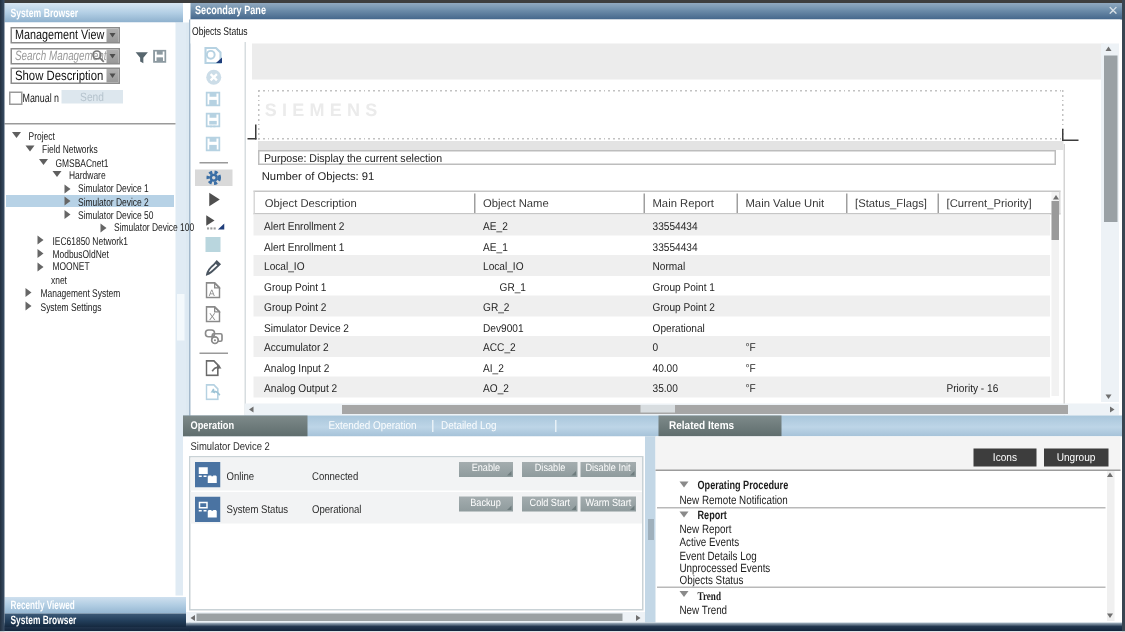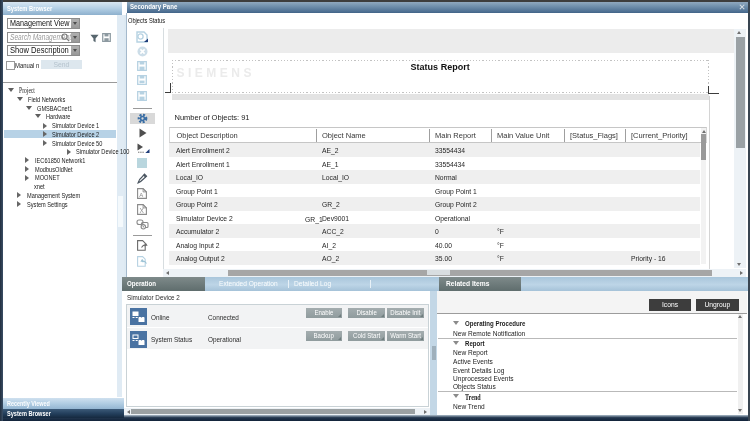--- a/index.html
+++ b/index.html
@@ -109,21 +109,21 @@
   <svg class="abs" style="left:102px;top:33px;" width="9" height="9" viewBox="0 0 10 10">
       <path d="M0.8 0.8 H9.2 V9.2 H0.8 Z" fill="none" stroke="#8d9aa1" stroke-width="1.4"></path>
       <rect x="2.8" y="0.8" width="4.4" height="3" fill="#8d9aa1"></rect>
       <rect x="2.6" y="5.8" width="4.8" height="3.4" fill="#8d9aa1"></rect>
     </svg>
   <div class="abs" style="left:6px;top:61px;width:6.5px;height:6.5px;border:1px solid #9a9a9a;background:#fff;"></div>
   <div class="abs" style="left:15px;top:60.5px;font-size:8px;color:#1a1a1a;"><span class="cx" style="transform:scaleX(.74);">Manual n</span></div>
   <div class="abs" id="sendBtn"><span class="cx" style="transform:scaleX(.85);transform-origin:50% 50%;">Send</span></div>
   <div class="abs" id="treeSep"></div>
   <div class="abs" id="treeSel"></div>
-  <div class="abs trow" style="left:18.5px;top:86.2px;font-family:Liberation Serif, serif;"><i class="arrD" style="left:-10.5px;"></i><span class="cx">Project</span></div>
+  <div class="abs trow" style="left:18.5px;top:86.2px;"><i class="arrD" style="left:-10.5px;"></i><span class="cx">Project</span></div>
   <div class="abs trow" style="left:27.5px;top:94.9px;"><i class="arrD" style="left:-10.5px;"></i><span class="cx">Field Networks</span></div>
   <div class="abs trow" style="left:36.5px;top:103.6px;"><i class="arrD" style="left:-10.5px;"></i><span class="cx">GMSBACnet1</span></div>
   <div class="abs trow" style="left:45.5px;top:112.3px;"><i class="arrD" style="left:-10.5px;"></i><span class="cx">Hardware</span></div>
   <div class="abs trow" style="left:52px;top:121.1px;"><i class="arrR" style="left:-9.5px;"></i><span class="cx">Simulator Device 1</span></div>
   <div class="abs trow" style="left:52px;top:129.8px;"><i class="arrR" style="left:-9.5px;"></i><span class="cx">Simulator Device 2</span></div>
   <div class="abs trow" style="left:52px;top:138.5px;"><i class="arrR" style="left:-9.5px;"></i><span class="cx">Simulator Device 50</span></div>
   <div class="abs trow" style="left:52px;top:147.2px;margin-left:24px;"><i class="arrR" style="left:-9.5px;"></i><span class="cx">Simulator Device 100</span></div>
   <div class="abs trow" style="left:34.5px;top:155.9px;"><i class="arrR" style="left:-9.5px;"></i><span class="cx">IEC61850 Network1</span></div>
   <div class="abs trow" style="left:34.5px;top:164.7px;"><i class="arrR" style="left:-9.5px;"></i><span class="cx">ModbusOldNet</span></div>
   <div class="abs trow" style="left:34.5px;top:173.4px;"><i class="arrR" style="left:-9.5px;"></i><span class="cx">MOONET</span></div>
@@ -211,22 +211,22 @@
     <path d="M9.5 7.5 c-1.5 -2.5 -3 -3 -5 -2.5 l1 -1.7 m-1 1.7 l1.9 0.9" fill="none" stroke="#9ec4d6" stroke-width="1.1"></path>
   </svg>
   <div class="abs" id="grayStrip"></div>
   <div class="abs" id="pageLeft"></div>
   <div class="abs" id="pageRight"></div>
   <div class="abs dh" style="left:172px;top:60px;width:536px;"></div>
   <div class="abs dh" style="left:172px;top:92.2px;width:536px;"></div>
   <div class="abs dv" style="left:172px;top:60px;height:32.5px;"></div>
   <div class="abs dv" style="left:707.5px;top:60px;height:32.5px;"></div>
   <div class="abs" id="wm"><span class="cx">SIEMENS</span></div>
-  <div class="abs" id="rptTitle"><span class="cx" style="transform:scaleX(.95);transform-origin:50% 50%;">Status Report</span></div>
   <div class="abs" id="grayBand"></div>
+  <div class="abs" id="purpose"><span class="cx" style="transform:scaleX(.94);">Purpose: Display the current selection</span></div>
   <div class="abs" id="numObj"><span class="cx" style="transform:scaleX(1);">Number of Objects: 91</span></div>
 
   <div class="abs" style="left:170px;top:83px;width:1px;height:9.5px;background:#3c3c3c;"></div>
   <div class="abs" style="left:164.5px;top:92px;width:6.5px;height:1px;background:#3c3c3c;"></div>
   <div class="abs" style="left:708px;top:85.5px;width:1px;height:8px;background:#3c3c3c;"></div>
   <div class="abs" style="left:708px;top:93px;width:10.5px;height:1px;background:#3c3c3c;"></div>
 
   <div class="abs" id="tblHead"></div>
   <div class="abs th" style="left:176.5px;"><span class="cx">Object Description</span></div>
   <div class="abs th" style="left:322px;"><span class="cx">Object Name</span></div>
@@ -249,21 +249,21 @@
       <span class="td" style="left:153px;"><span class="cx">AE_1</span></span>
       <span class="td" style="left:266px;"><span class="cx">33554434</span></span>
     </div>
   <div class="abs tr alt" style="top:170px;">
       <span class="td" style="left:7px;"><span class="cx">Local_IO</span></span>
       <span class="td" style="left:153px;"><span class="cx">Local_IO</span></span>
       <span class="td" style="left:266px;"><span class="cx">Normal</span></span>
     </div>
   <div class="abs tr" style="top:183.5px;">
       <span class="td" style="left:7px;"><span class="cx">Group Point 1</span></span>
-      <span class="td" style="left:136px;margin-top:28px;"><span class="cx">GR_1</span></span>
+      <span class="td" style="left:164px;"><span class="cx">GR_1</span></span>
       <span class="td" style="left:266px;"><span class="cx">Group Point 1</span></span>
     </div>
   <div class="abs tr alt" style="top:197px;">
       <span class="td" style="left:7px;"><span class="cx">Group Point 2</span></span>
       <span class="td" style="left:153px;"><span class="cx">GR_2</span></span>
       <span class="td" style="left:266px;"><span class="cx">Group Point 2</span></span>
     </div>
   <div class="abs tr" style="top:210.5px;">
       <span class="td" style="left:7px;"><span class="cx">Simulator Device 2</span></span>
       <span class="td" style="left:153px;"><span class="cx">Dev9001</span></span>

